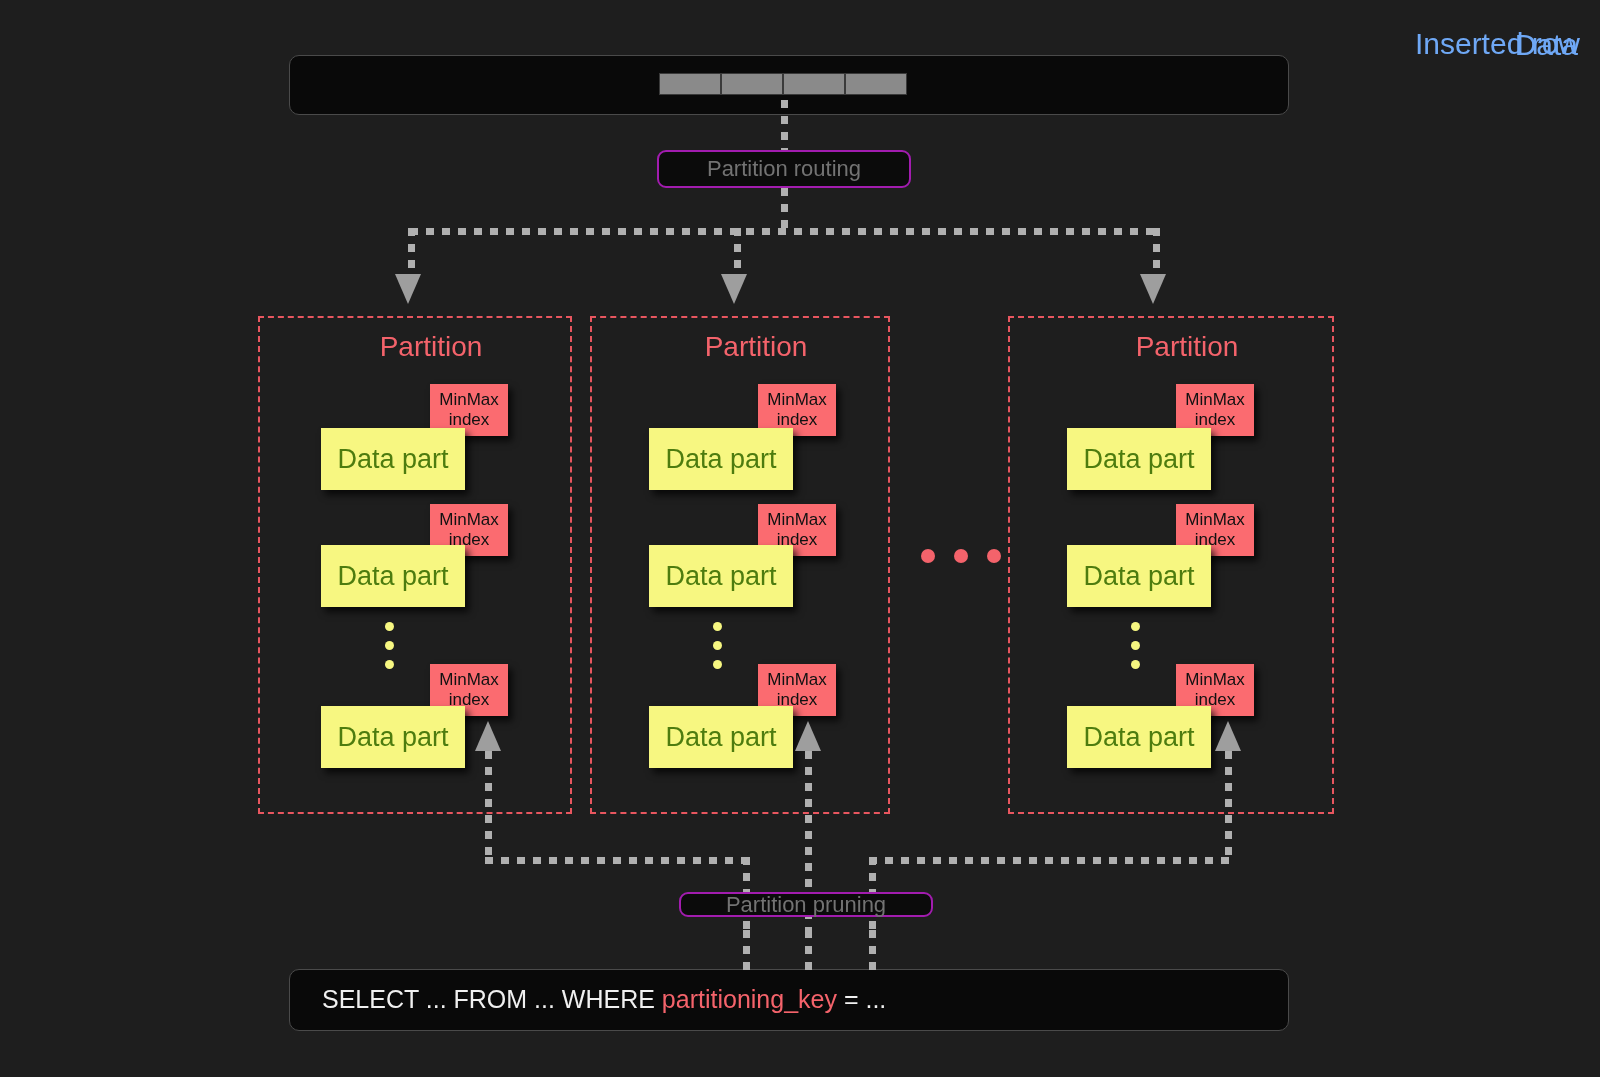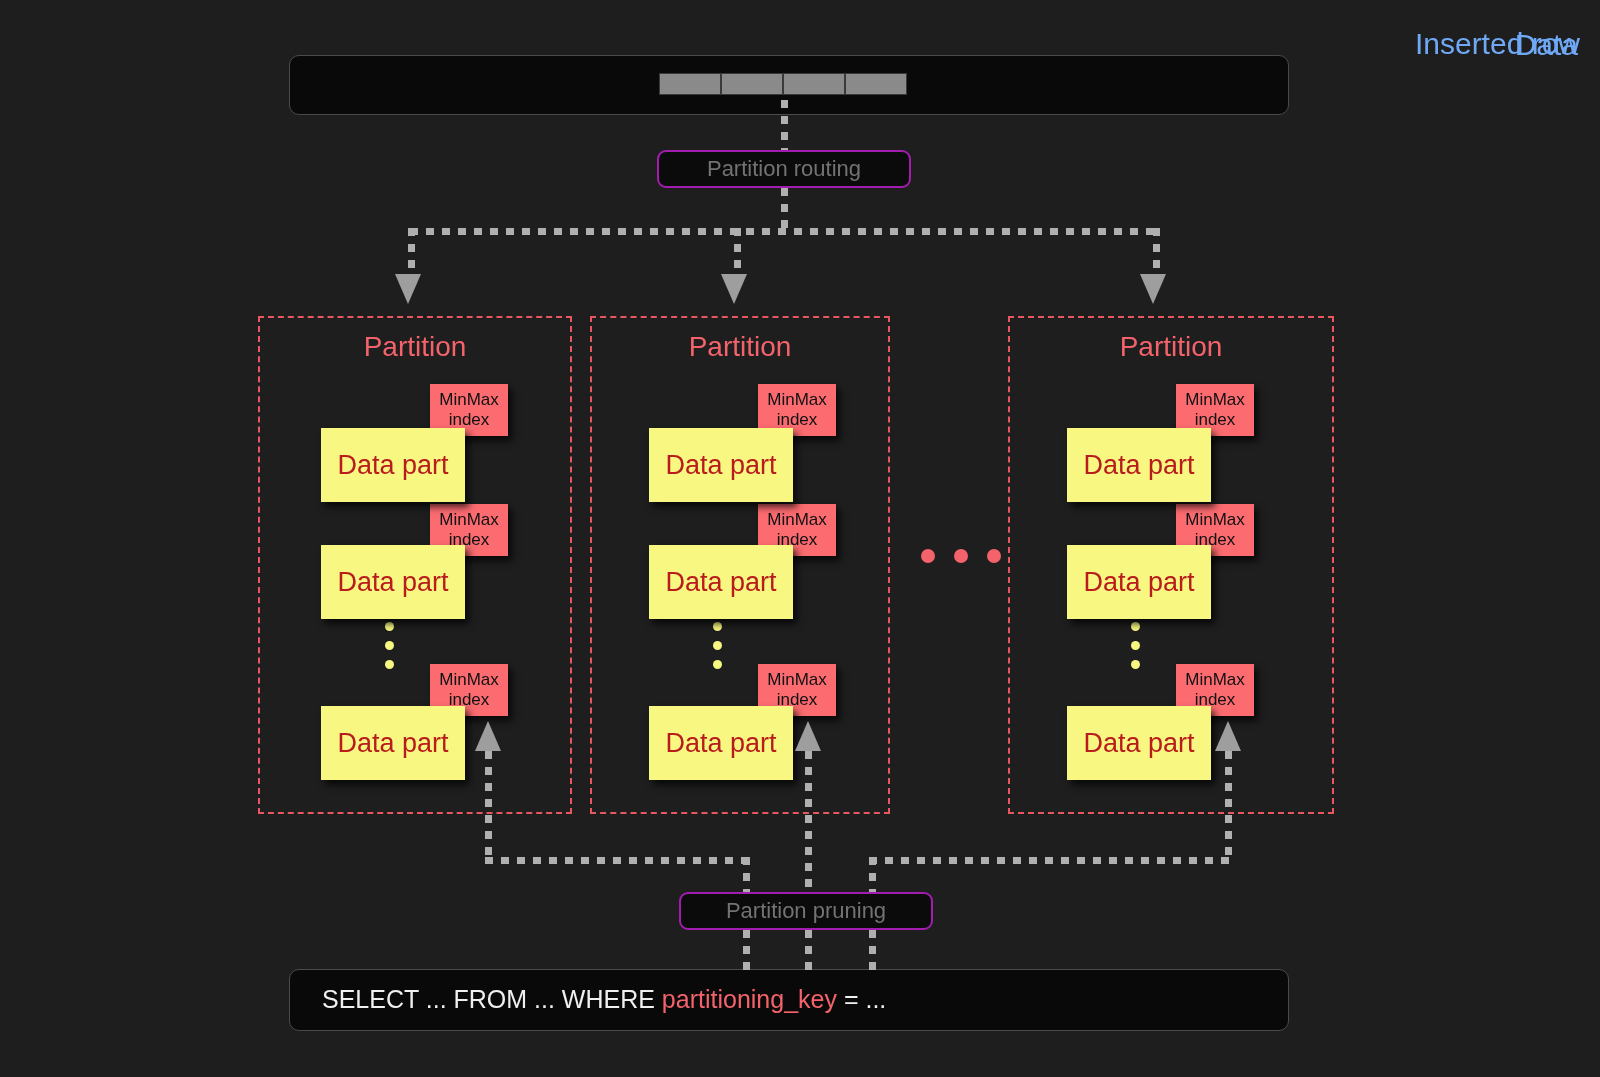--- a/index.html
+++ b/index.html
@@ -58,45 +58,45 @@
     background:#0b0b0b;
     border:2px solid #a21caf;
     border-radius:9px;
     color:#737373;
     font-size:22px;
     display:flex;align-items:center;justify-content:center;
     box-sizing:border-box;
     z-index:6;
   }
   #chip-routing{left:657px;top:136px;width:254px;height:38px;}
-  #chip-pruning{left:679px;top:878px;width:254px;height:38px;}
+  #chip-pruning{left:679px;top:878px;width:254px;height:25px;}
 
   
   .partition{
     position:absolute;
     top:302px;height:498px;
     border:2px dashed #e8565f;
     box-sizing:border-box;
   }
   #partition-1{left:258px;width:314px;}
   #partition-2{left:590px;width:300px;}
   #partition-3{left:1008px;width:326px;}
 
   .partition-title{
-    position:absolute;top:14px;left:0;width:100%;
+    position:absolute;top:14px;left:16px;width:100%;
     text-align:center;
     color:#f4636b;
     font-size:28px;
     line-height:30px;
   }
   .data-part{
     position:absolute;
-    width:144px;height:74px;
+    width:144px;height:62px;
     background:#f7f781;
-    color:#b91c1c;
+    color:#4d7c0f;
     font-size:27px;
     display:flex;align-items:center;justify-content:center;
     box-shadow:4px 5px 7px rgba(0,0,0,.72);
     z-index:3;
     box-sizing:border-box;
   }
   .minmax{
     position:absolute;
     width:78px;height:52px;
     background:#fb6b70;

